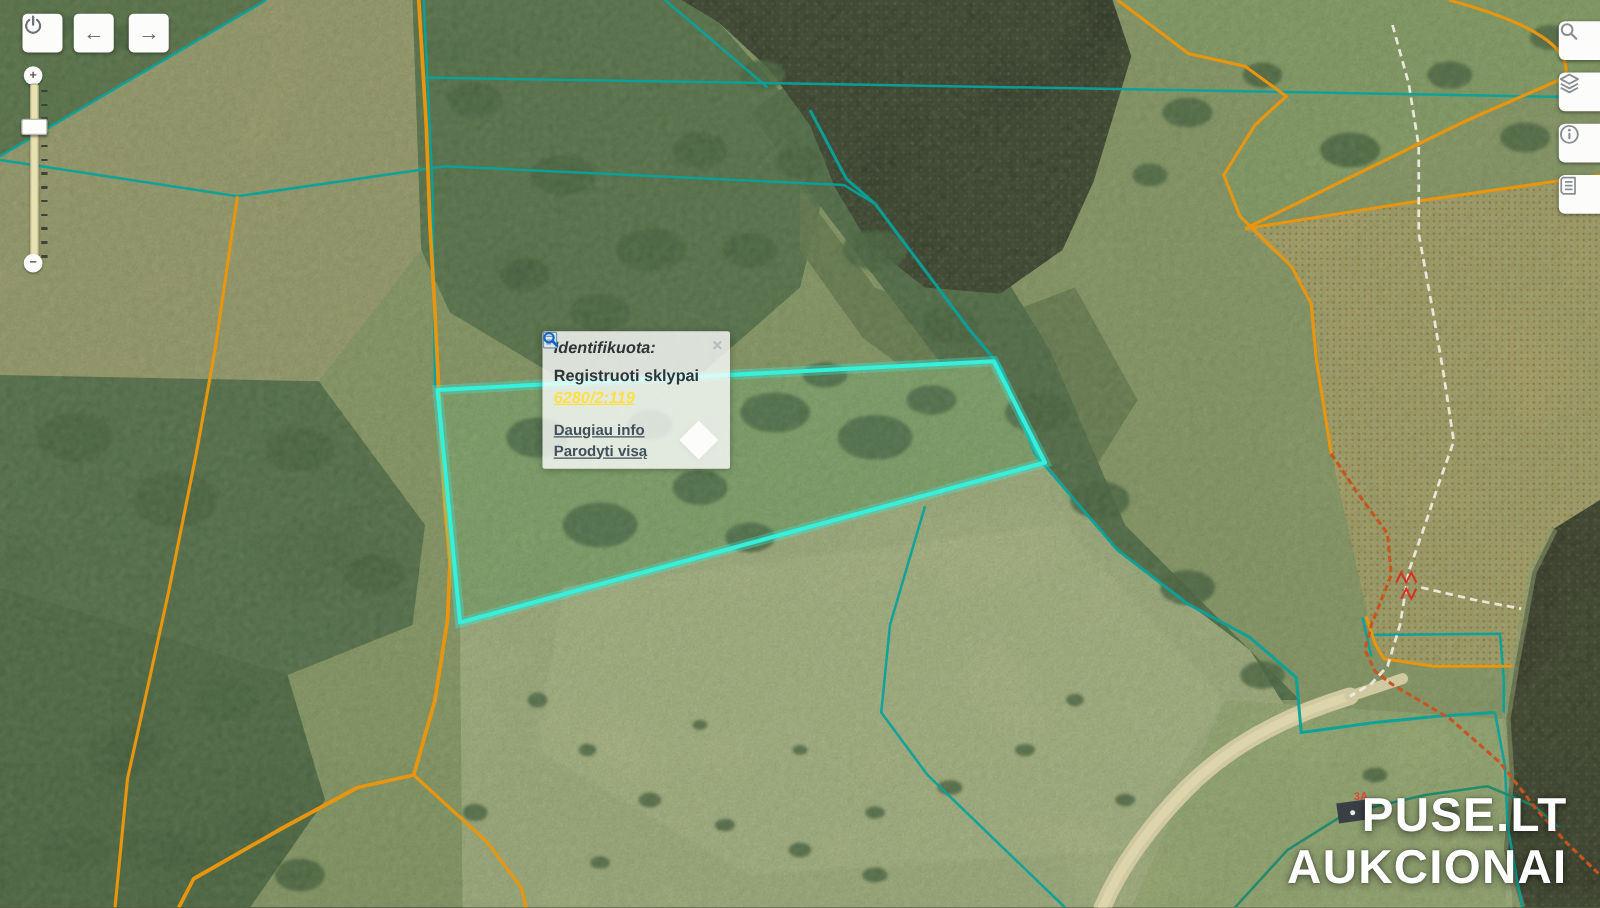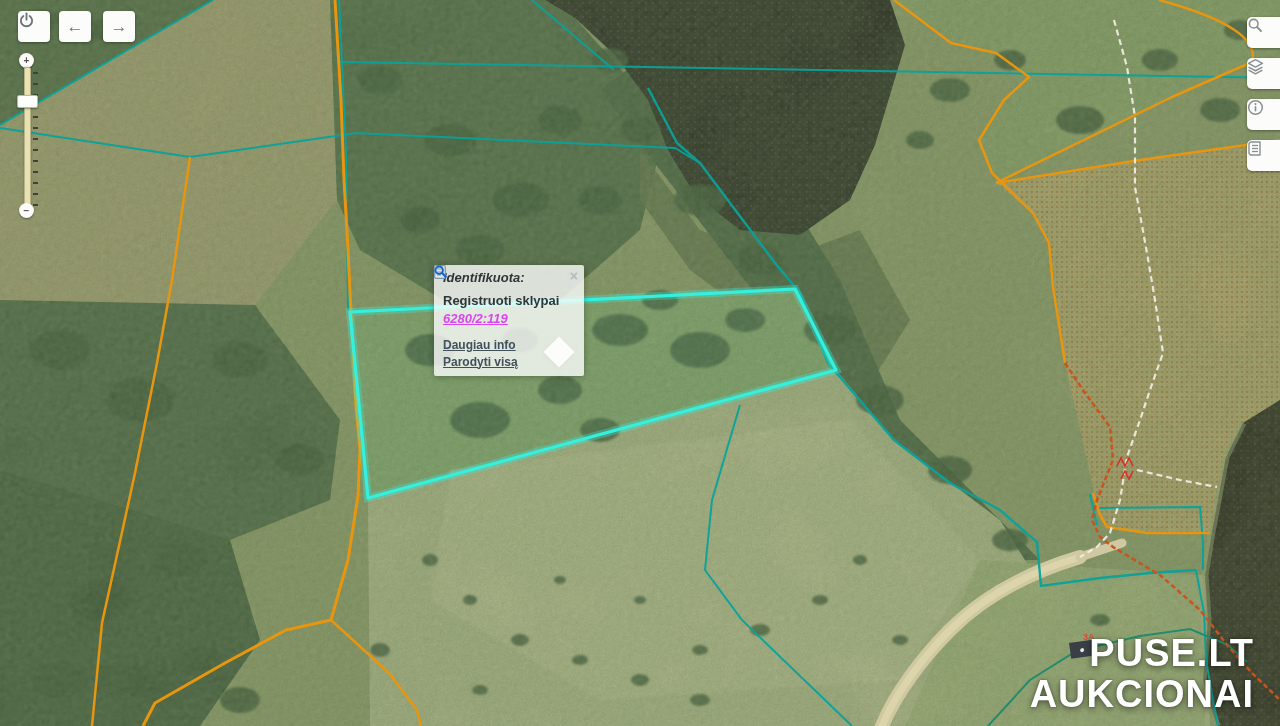--- a/index.html
+++ b/index.html
@@ -28,21 +28,21 @@
   .zs-handle{position:absolute;left:2px;top:42px;width:19px;height:11px;background:#fdfdfc;
              border:1px solid #b8b8b0;border-radius:2px;box-shadow:0 1px 2px rgba(0,0,0,.4);}
 
   
   .popup{position:absolute;left:434px;top:265px;width:132px;background:rgba(255,255,255,.78);
          border-radius:2px;box-shadow:0 1px 6px rgba(0,0,0,.30);padding:5px 9px 7px 9px;color:#2e3538;}
   .popup-title-row{display:flex;justify-content:space-between;align-items:flex-start;margin-bottom:8px;}
   .popup-title{font-size:13px;font-weight:bold;font-style:italic;}
   .popup-close{color:#b4babd;font-weight:bold;font-size:14px;line-height:12px;cursor:pointer;margin-right:-3px;}
   .popup-layer{font-size:13px;font-weight:bold;margin-bottom:1px;}
-  .popup-id{display:inline-block;font-size:13px;font-weight:bold;font-style:italic;color:#d946ef;
+  .popup-id{display:inline-block;font-size:13px;font-weight:bold;font-style:italic;color:#fde047;
             text-decoration:underline;margin-bottom:9px;cursor:pointer;}
   .popup-link-row{display:flex;align-items:center;gap:4px;margin-top:2px;height:15px;}
   .popup-link-row a{font-size:12px;font-weight:bold;color:#41505b;text-decoration:underline;cursor:pointer;}
   .popup-diamond{position:absolute;left:548px;top:341px;width:22px;height:22px;background:rgba(255,255,255,.88);
          transform:rotate(45deg);box-shadow:0 1px 4px rgba(0,0,0,.3);}
 
   
   .watermark{position:absolute;right:26px;bottom:12px;text-align:right;color:#fff;
              font-weight:bold;font-size:38px;line-height:1.06;letter-spacing:1px;
              text-shadow:0 2px 7px rgba(0,0,0,.5),0 0 2px rgba(0,0,0,.4);}

